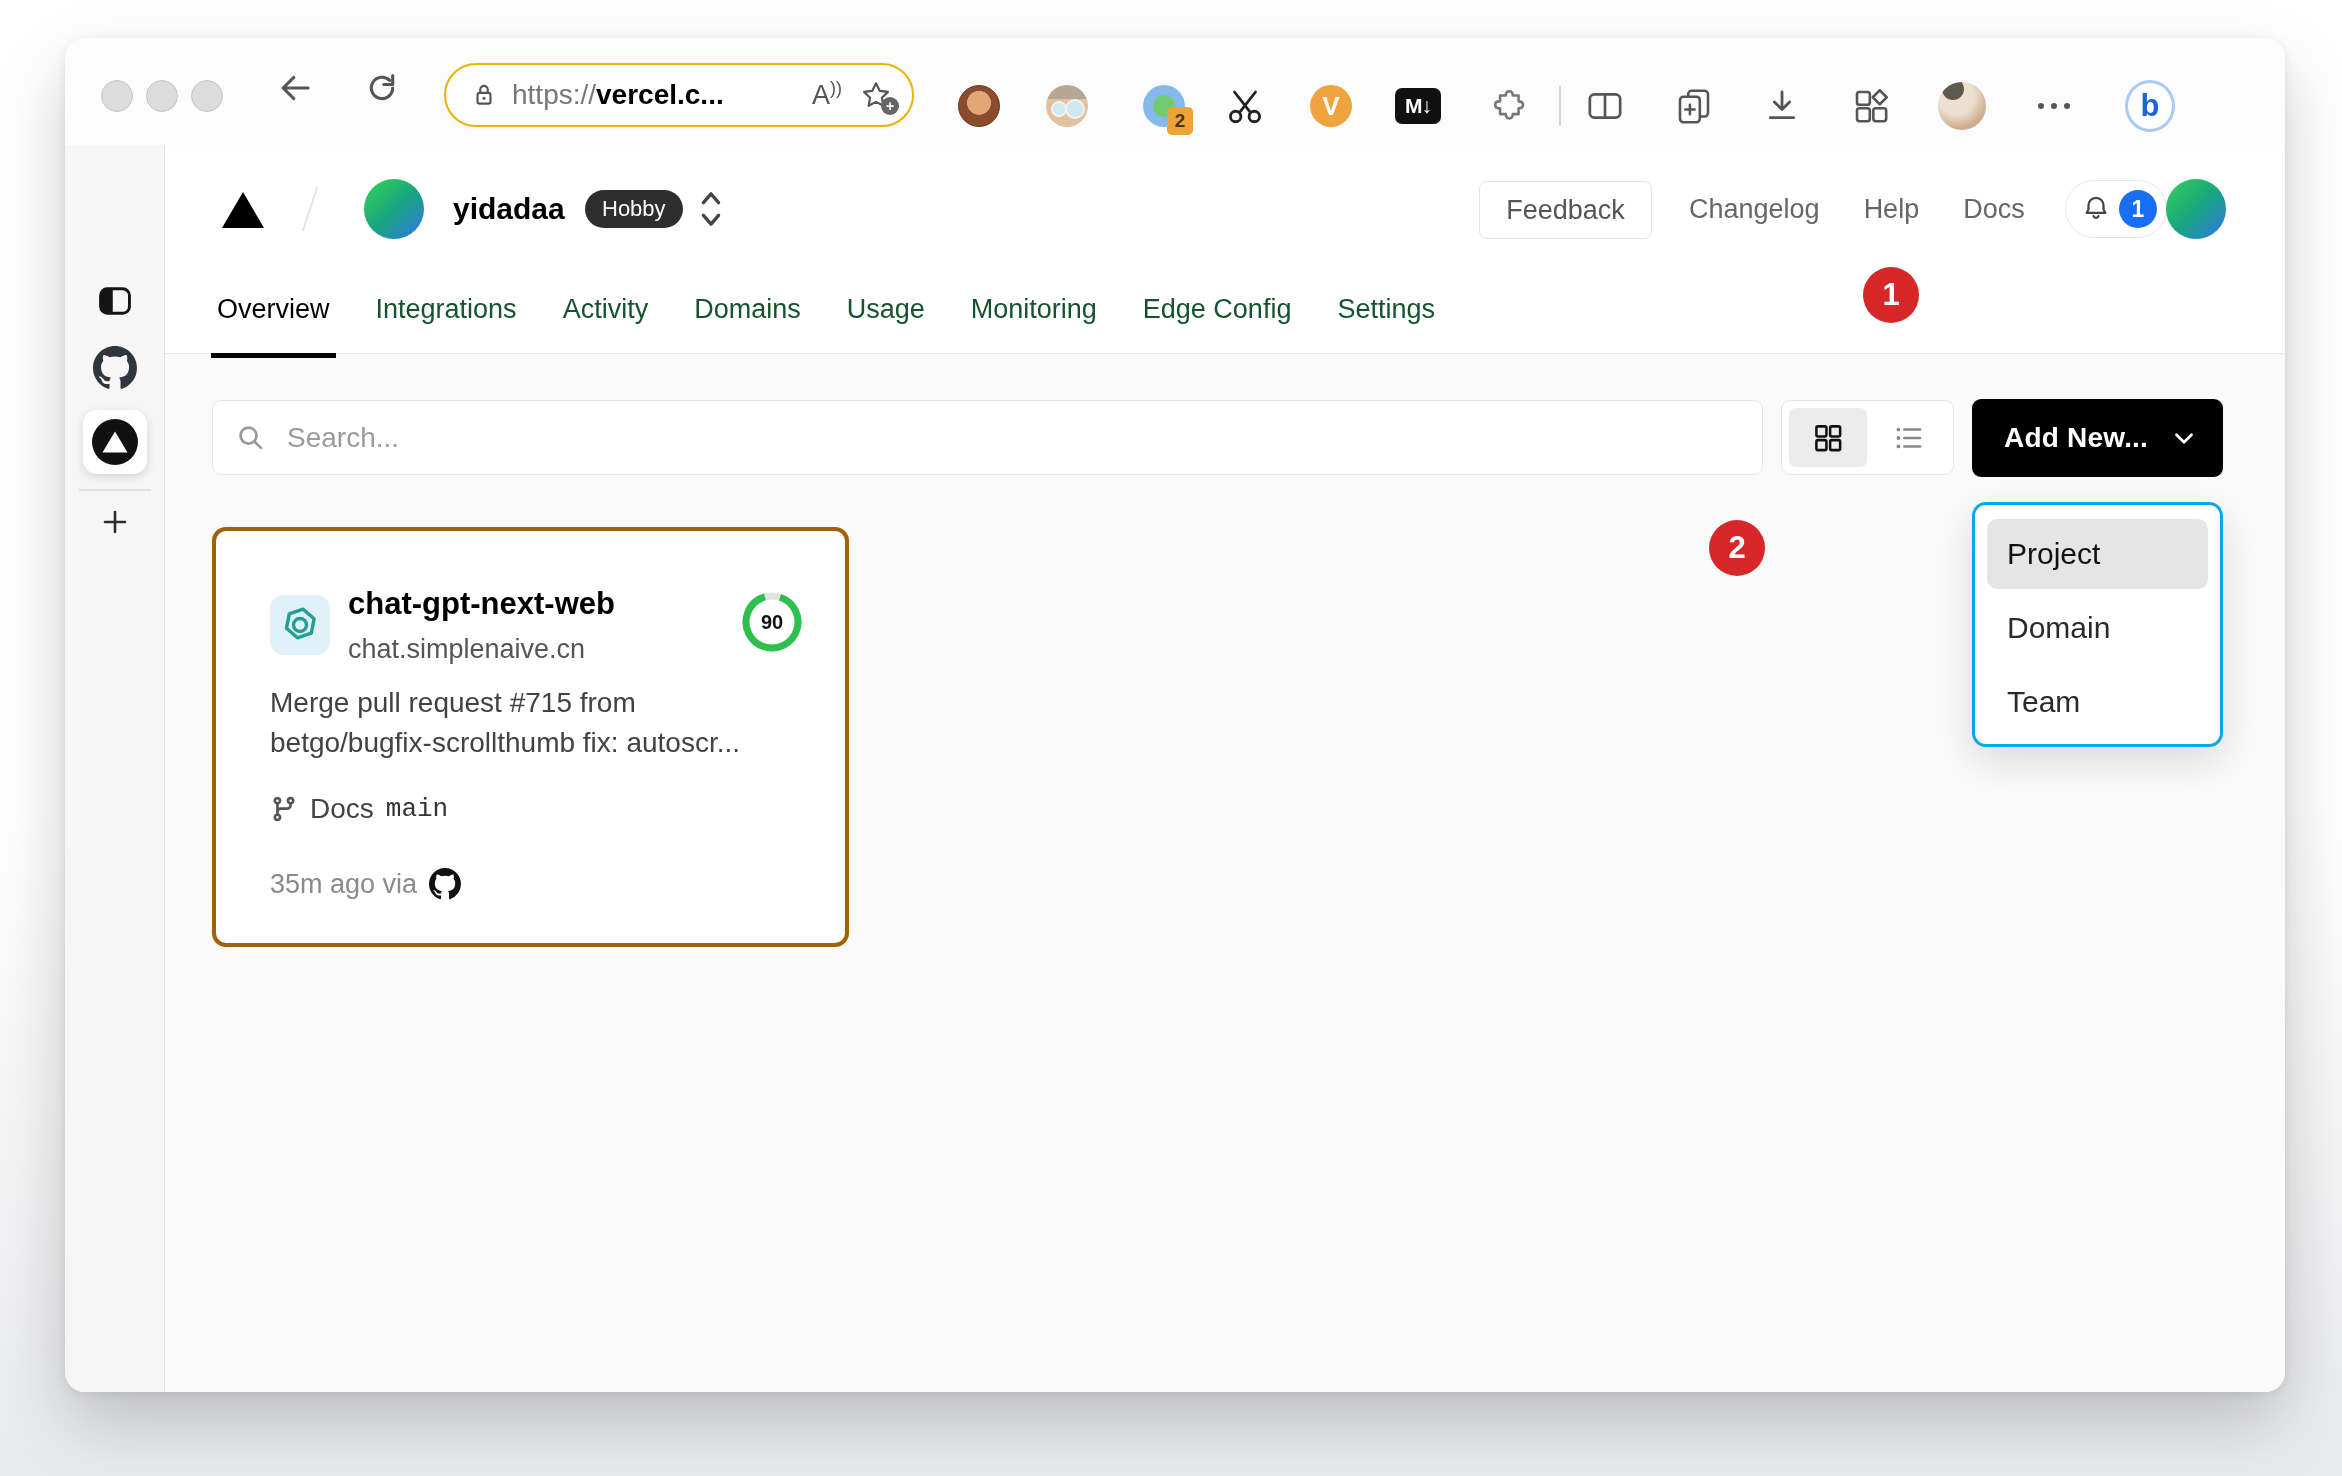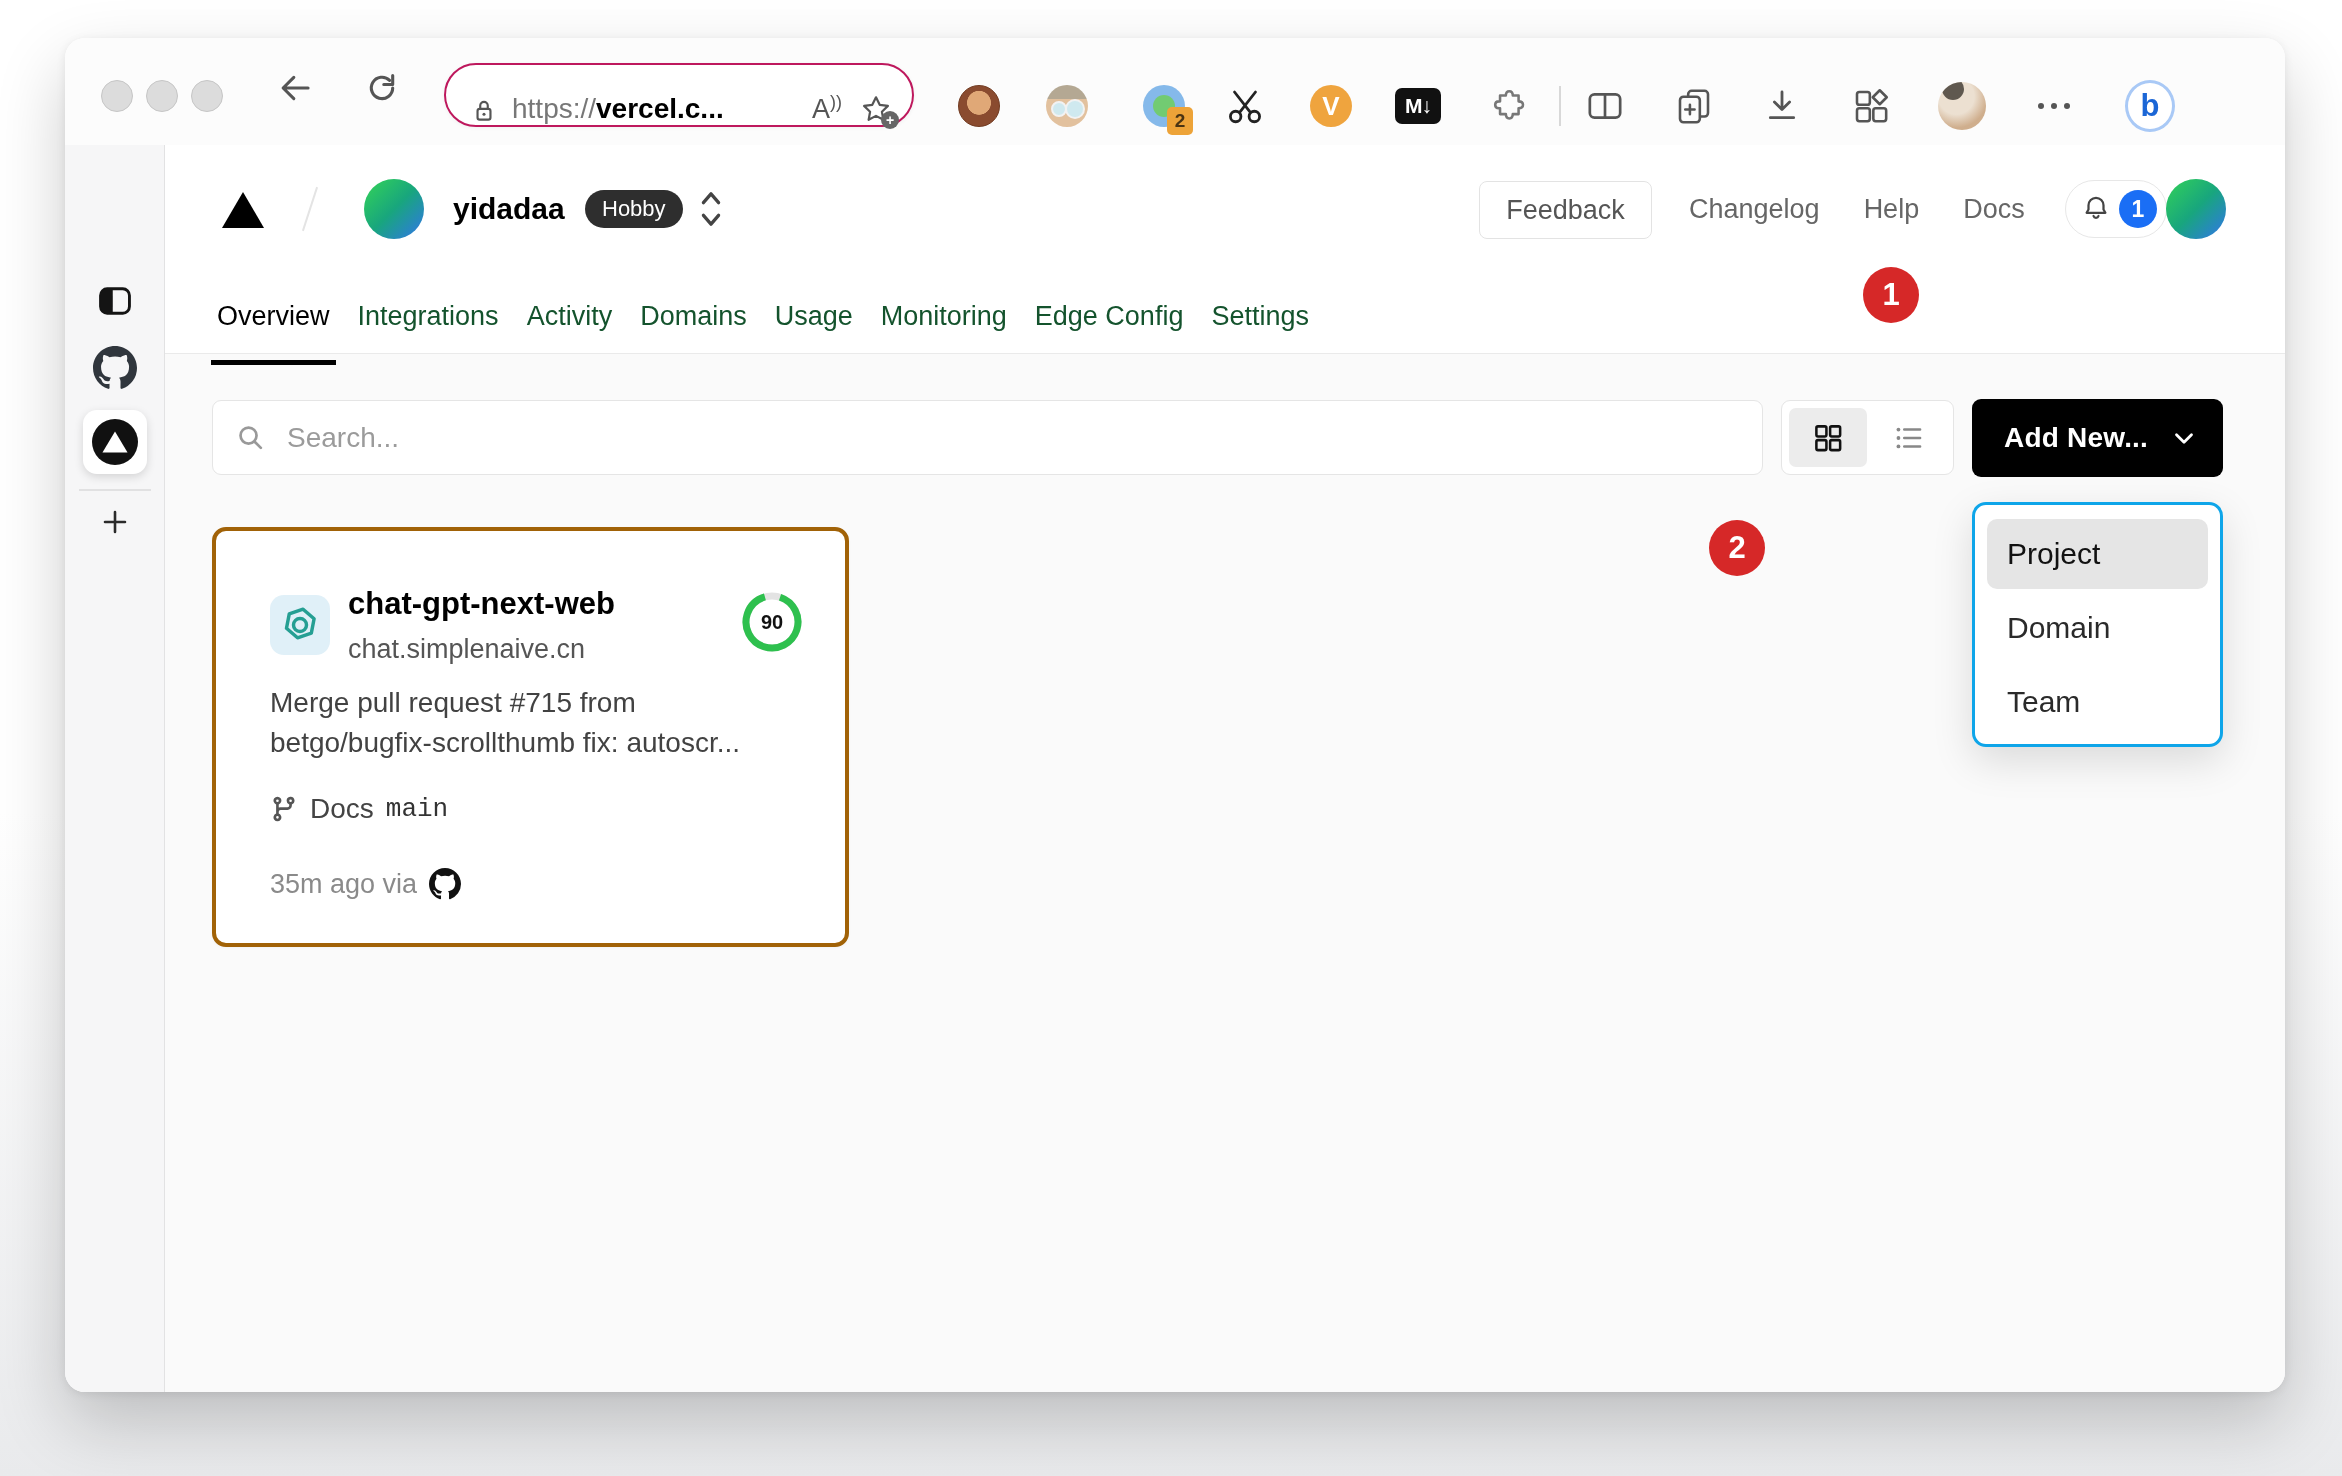--- a/index.html
+++ b/index.html
@@ -12,22 +12,22 @@
   :root{--anno:#d62828;}
 
   .window{position:absolute;left:65px;top:38px;width:2220px;height:1354px;background:#ffffff;
     border-radius:20px;box-shadow:0 30px 70px rgba(0,0,0,.20),0 2px 10px rgba(0,0,0,.08);}
 
   
   .toolbar{position:absolute;left:0;top:0;right:0;height:107px;background:#fcfcfc;
     border-bottom:1px solid #e3e3e4;border-radius:20px 20px 0 0;}
   .tl{position:absolute;top:42px;width:32px;height:32px;border-radius:50%;background:#dcdcdc;border:1px solid #c6c6c6;box-sizing:border-box}
   .navbtn{position:absolute;top:50px;transform:translateY(-50%);display:flex;align-items:center;justify-content:center;width:48px;height:48px}
-  .addressbar{position:absolute;left:379px;top:25px;width:470px;height:64px;background:#fff;border:2px solid #be185d;
-    border-radius:34px;display:flex;align-items:flex-end;box-sizing:border-box;box-shadow:0 1px 4px rgba(0,0,0,.05)}
+  .addressbar{position:absolute;left:379px;top:25px;width:470px;height:64px;background:#fff;border:2px solid #eab308;
+    border-radius:34px;display:flex;align-items:center;box-sizing:border-box;box-shadow:0 1px 4px rgba(0,0,0,.05)}
   .addressbar .lock{margin-left:24px;display:flex}
   .urltext{margin-left:14px;font-size:28px;color:#777;white-space:nowrap}
   .urltext b{color:#000;font-weight:700}
   .readaloud{margin-left:auto;font-size:27px;color:#555;display:flex;align-items:flex-start}
   .readaloud .paren{font-size:18px;margin-top:-2px}
   .starwrap{margin:0 20px 0 18px;position:relative;display:flex}
   .star-plus{position:absolute;right:-7px;bottom:-4px;width:18px;height:18px;border-radius:50%;background:#666;color:#fff;
     font-size:14px;line-height:18px;text-align:center;font-weight:700}
   .ext{position:absolute;top:68px;transform:translate(-50%,-50%);width:50px;height:50px;display:flex;align-items:center;justify-content:center}
   .monkey{width:42px;height:42px;border-radius:50%;background:radial-gradient(circle at 50% 42%,#e0a877 0 38%,#8a4b2f 40%);border:1px solid #70391f;box-sizing:border-box}
@@ -73,21 +73,21 @@
   .selector{position:absolute;left:528px;top:40px}
   .feedback{position:absolute;left:1314px;top:36px;width:173px;height:58px;border:1px solid #e3e3e3;border-radius:8px;
     background:#fff;color:#555;font-size:27px;display:flex;align-items:center;justify-content:center;box-sizing:border-box}
   .hlinks{position:absolute;left:1524px;top:64px;transform:translateY(-50%);display:flex;gap:44px;font-size:27px;color:#666}
   .bellpill{position:absolute;left:1900px;top:35px;height:58px;border:1px solid #e7e7e7;border-radius:29px;background:#fff;
     display:flex;align-items:center;padding:0 9px 0 15px;gap:8px;box-sizing:border-box}
   .bellbadge{width:38px;height:38px;border-radius:50%;background:#1a6ef5;color:#fff;font-size:23px;font-weight:700;
     display:flex;align-items:center;justify-content:center}
   .useravatar{position:absolute;left:2001px;top:34px;width:60px;height:60px;border-radius:50%;
     background:linear-gradient(135deg,#2fcb5e 8%,#18a67d 50%,#2f7ae0 95%)}
-  .tabs{position:absolute;left:52px;top:153px;display:flex;gap:28px}
+  .tabs{position:absolute;left:52px;top:146px;display:flex;gap:46px}
   .tab{position:relative;font-size:27px;color:#14532d;height:36px;line-height:36px;white-space:nowrap}
   .tab.active{color:#000}
   .tab.active::after{content:"";position:absolute;left:-6px;right:-6px;top:62px;height:5px;background:#000}
 
   
   .searchbar{position:absolute;left:47px;top:255px;width:1551px;height:75px;background:#fff;border:1px solid #e5e5e5;
     border-radius:9px;display:flex;align-items:center;box-sizing:border-box}
   .searchbar input{border:0;outline:0;flex:1;font-size:28px;color:#333;background:transparent;font-family:"Liberation Sans",sans-serif}
   .searchbar input::placeholder{color:#9b9b9b}
   .searchbar .mag{margin:0 18px 0 22px;display:flex}

